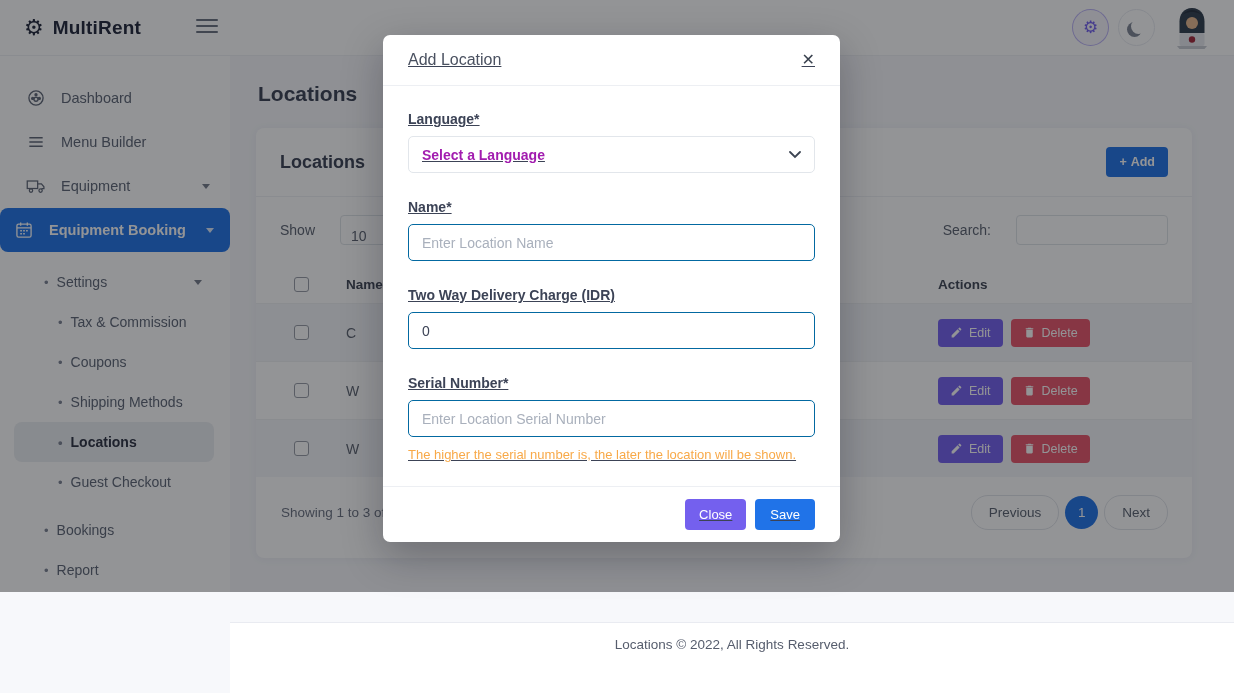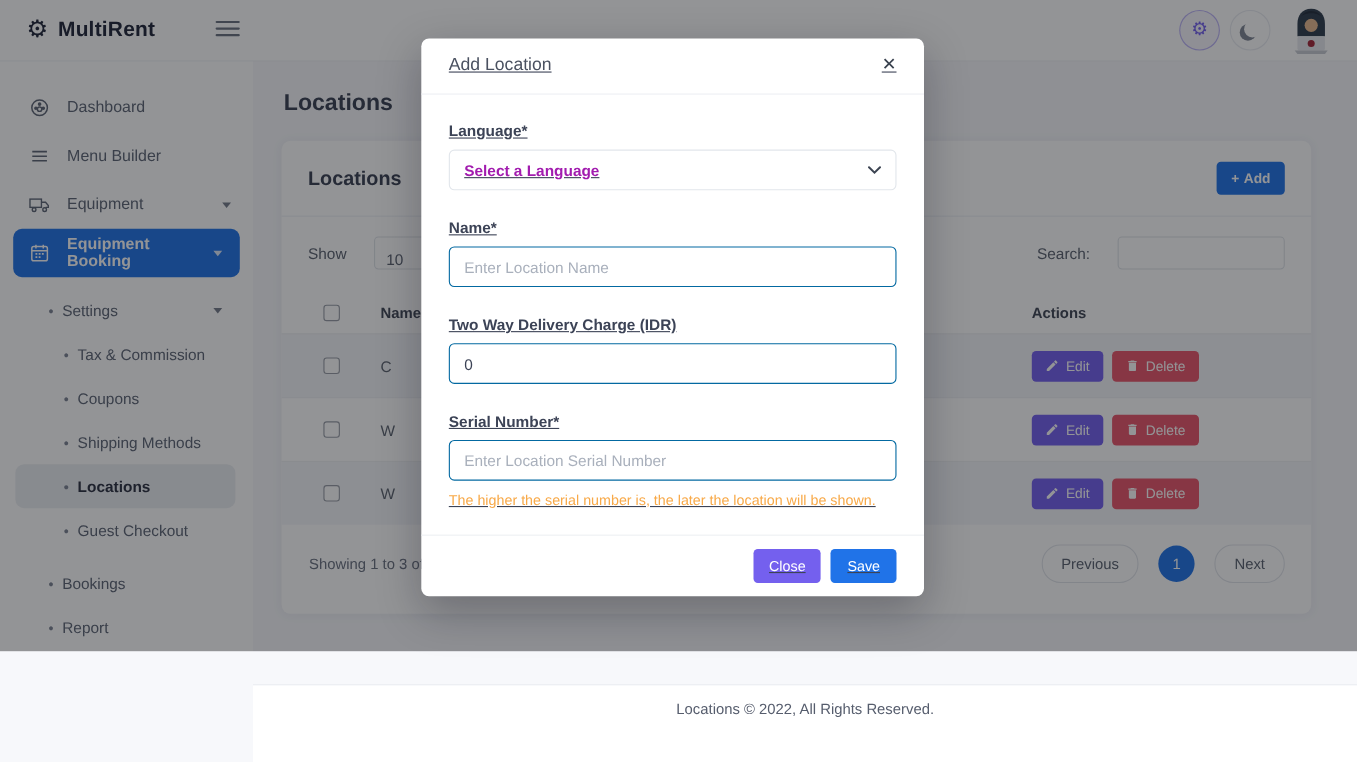--- a/index.html
+++ b/index.html
@@ -34,21 +34,21 @@
   .avatar { width: 40px; height: 44px; margin-left: 8px; cursor: pointer; }
 
   
   .sidebar {
     position: absolute; left: 0; top: 56px; width: 230px; height: 536px;
     background: #fff; z-index: 1; padding-top: 20px; font-size: 14.5px;
   }
   .s-item { display: flex; align-items: center; height: 44px; padding: 0 20px 0 26px; color: #5d6575; cursor: pointer; }
   .s-item .s-icon { width: 20px; height: 20px; margin-right: 15px; flex: 0 0 auto; }
   .s-item.active-main {
-    margin: 0 12px; padding: 0 16px 0 14px; border-radius: 8px;
+    margin: 0 0; padding: 0 16px 0 14px; border-radius: 8px;
     background: #2073e8; color: #fff; font-weight: 700;
   }
   .caret { width: 0; height: 0; border-left: 4px solid transparent; border-right: 4px solid transparent;
            border-top: 5px solid currentColor; margin-left: auto; opacity: .85; }
   .submenu { padding-top: 10px; }
   .s-sub { display: flex; align-items: center; height: 40px; padding-left: 44px; color: #5d6575; font-size: 14px; cursor: pointer; }
   .s-sub .dot, .s-sub2 .dot { font-size: 13px; margin-right: 8px; color: #7d8494; }
   .s-sub .caret { margin-right: 28px; }
   .s-sub2 { display: flex; align-items: center; height: 40px; padding-left: 58px; color: #5d6575; font-size: 14px; cursor: pointer; }
   .s-sub2.active-sub { margin: 0 16px 0 14px; padding-left: 44px; background: #eceef2; border-radius: 8px; color: #2b3040; font-weight: 700; }
@@ -85,21 +85,21 @@
   .cell-check { display: flex; justify-content: center; }
   .checkbox { appearance: none; width: 15px; height: 15px; border: 1px solid #979ca6; border-radius: 3px; background: #fff; cursor: pointer; }
   .actions-cell { display: flex; gap: 8px; }
   .btn-edit, .btn-del { border: none; color: #fff; border-radius: 4px; padding: 7px 12px;
                         font-size: 12.5px; display: inline-flex; align-items: center; gap: 6px; cursor: pointer; }
   .btn-edit { background: #7460ee; }
   .btn-del { background: #e9556a; }
 
   .table-footer { display: flex; justify-content: space-between; align-items: center; padding: 18px 24px 0 25px; }
   .summary { font-size: 13.5px; color: #6a7180; }
-  .pagination { display: flex; align-items: center; gap: 18px; }
+  .pagination { display: flex; align-items: center; gap: 6px; }
   .page-btn { background: #fff; border: 1px solid #e1e4ea; border-radius: 17px; padding: 9px 17px;
               color: #5a6270; font-size: 13.5px; cursor: pointer; }
   .page-current { width: 33px; height: 33px; border-radius: 50%; background: #2073e8; color: #fff;
                   font-size: 13.5px; display: flex; align-items: center; justify-content: center; cursor: pointer; }
 
   
   .footer { position: absolute; left: 230px; top: 622px; width: 1004px; height: 71px;
             background: #fff; border-top: 1px solid #e9ebf1; z-index: 1;
             display: flex; justify-content: center; padding-top: 14px; }
   .copyright { font-size: 13.5px; color: #565d6d; }

